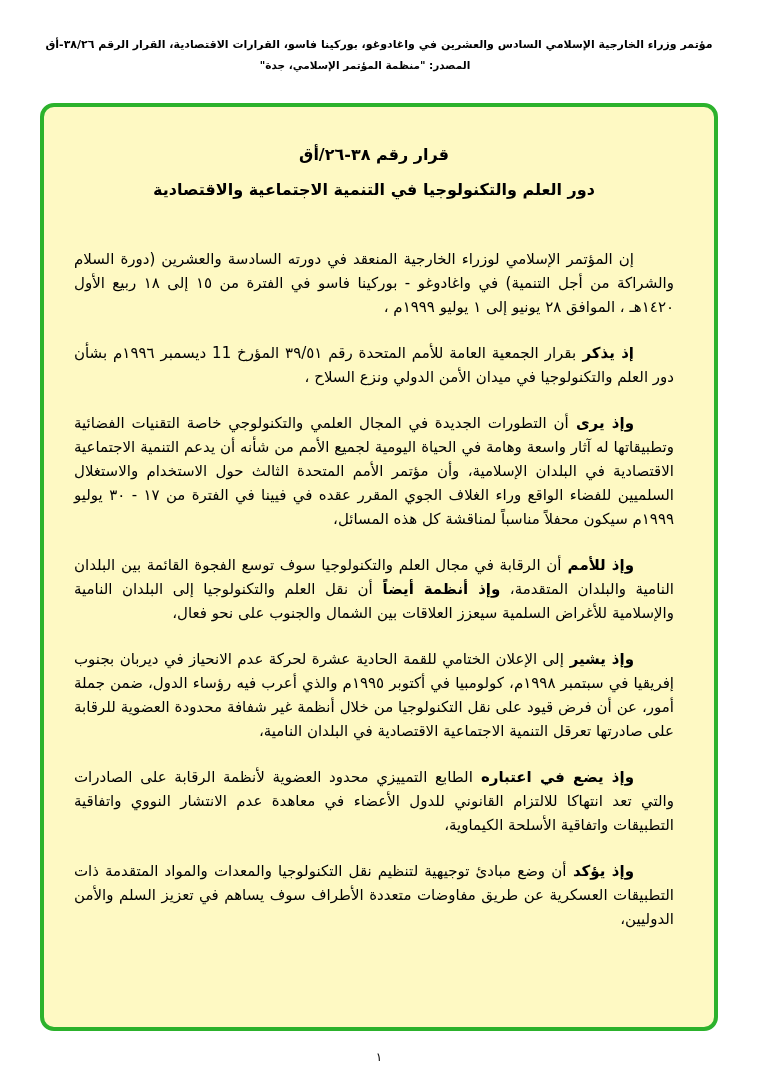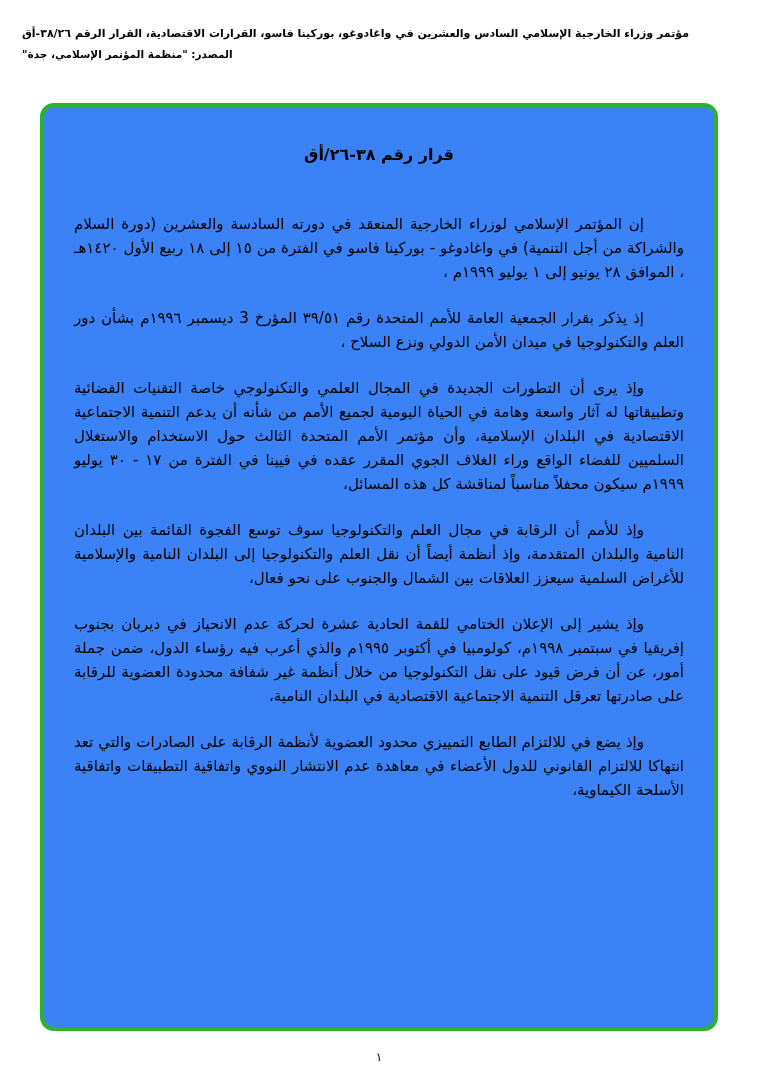--- a/index.html
+++ b/index.html
@@ -11,21 +11,22 @@
     height: 1078px;
     background: #ffffff;
     color: #000000;
     font-family: "DejaVu Sans", sans-serif;
     direction: rtl;
     position: relative;
     overflow: hidden;
   }
   .header {
     padding: 26px 22px 0 22px;
-    text-align: left;
+    text-align: center;
+    margin-top: 11px;
   }
   .header-line1 {
     font-size: 11px;
     font-weight: bold;
     line-height: 1.5;
     white-space: nowrap;
   }
   .header-line2 {
     font-size: 10.5px;
     font-weight: bold;
@@ -34,22 +35,22 @@
   }
   .doc-box {
     position: absolute;
     left: 40px;
     top: 103px;
     width: 678px;
     height: 928px;
     box-sizing: border-box;
     border: 4px solid var(--green, #2cb22c);
     border-radius: 14px;
-    background: #3b82f6;
-    padding: 38px 30px 16px 30px;
+    background: #fef9c3;
+    padding: 38px 40px 16px 30px;
     overflow: hidden;
   }
   .title-block {
     text-align: center;
     font-weight: bold;
   }
   .title-line {
     font-size: 16px;
     line-height: 1.3;
     margin: 0 0 14px 0;
@@ -59,21 +60,21 @@
   }
   .para {
     font-size: 15px;
     line-height: 24px;
     text-align: justify;
     text-justify: inter-word;
     text-indent: 40px;
     margin: 0 0 22px 0;
   }
   .lead {
-    font-weight: normal;
+    font-weight: bold;
     margin-top: 44px;
   }
   .page-number {
     position: absolute;
     bottom: 14px;
     left: 0;
     right: 0;
     text-align: center;
     font-size: 12px;
   }
@@ -82,25 +83,27 @@
 <body>
 
 <div class="header">
   <div class="header-line1">مؤتمر وزراء الخارجية الإسلامي السادس والعشرين في واغادوغو، بوركينا فاسو، القرارات الاقتصادية، القرار الرقم ٣٨/٢٦-أق</div>
   <div class="header-line2">المصدر:  "منظمة المؤتمر الإسلامي، جدة"</div>
 </div>
 
 <div class="doc-box">
   <div class="title-block">
     <div class="title-line">قرار رقم ٣٨-٢٦/أق</div>
+    <div class="title-line">دور العلم والتكنولوجيا في التنمية الاجتماعية  والاقتصادية</div>
   </div>
 
   <div class="paragraphs">
       <div class="para"><span class="body-text">إن المؤتمر الإسلامي لوزراء الخارجية المنعقد في دورته السادسة والعشرين (دورة السلام والشراكة من أجل التنمية) في واغادوغو - بوركينا فاسو في الفترة من ١٥ إلى ١٨ ربيع الأول ١٤٢٠هـ ، الموافق ٢٨ يونيو إلى ١ يوليو ١٩٩٩م ،</span></div>
-      <div class="para"><span class="lead">إذ يذكر </span><span class="body-text">بقرار الجمعية  العامة للأمم المتحدة رقم ٣٩/٥١ المؤرخ 3 ديسمبر ١٩٩٦م بشأن دور العلم والتكنولوجيا في ميدان الأمن الدولي ونزع السلاح ،</span></div>
+      <div class="para"><span class="lead">إذ يذكر </span><span class="body-text">بقرار الجمعية  العامة للأمم المتحدة رقم ٣٩/٥١ المؤرخ 11 ديسمبر ١٩٩٦م بشأن دور العلم والتكنولوجيا في ميدان الأمن الدولي ونزع السلاح ،</span></div>
       <div class="para"><span class="lead">وإذ يرى </span><span class="body-text">أن التطورات الجديدة في المجال العلمي والتكنولوجي خاصة التقنيات الفضائية وتطبيقاتها له آثار واسعة وهامة في الحياة اليومية لجميع الأمم من شأنه أن يدعم التنمية الاجتماعية الاقتصادية في البلدان الإسلامية، وأن مؤتمر الأمم المتحدة الثالث حول الاستخدام والاستغلال السلميين للفضاء الواقع وراء الغلاف الجوي المقرر عقده في فيينا في الفترة من ١٧ - ٣٠ يوليو ١٩٩٩م سيكون محفلاً مناسباً لمناقشة كل هذه المسائل،</span></div>
       <div class="para"><span class="lead">وإذ للأمم </span><span class="body-text">أن الرقابة في مجال العلم والتكنولوجيا سوف توسع الفجوة القائمة بين البلدان النامية والبلدان المتقدمة، </span><span class="lead">وإذ أنظمة أيضاً </span><span class="body-text">أن نقل العلم والتكنولوجيا إلى البلدان النامية والإسلامية للأغراض السلمية سيعزز العلاقات بين الشمال والجنوب على نحو فعال،</span></div>
       <div class="para"><span class="lead">وإذ يشير </span><span class="body-text">إلى الإعلان الختامي للقمة الحادية عشرة لحركة عدم الانحياز في ديربان بجنوب إفريقيا في سبتمبر ١٩٩٨م، كولومبيا في أكتوبر ١٩٩٥م والذي أعرب فيه رؤساء الدول، ضمن جملة أمور، عن أن فرض قيود على نقل التكنولوجيا من خلال أنظمة غير شفافة محدودة العضوية للرقابة على صادرتها تعرقل التنمية الاجتماعية الاقتصادية في البلدان النامية،</span></div>
-      <div class="para"><span class="lead">وإذ يضع في للالتزام </span><span class="body-text">الطابع التمييزي محدود العضوية لأنظمة الرقابة على الصادرات والتي تعد انتهاكا للالتزام القانوني للدول الأعضاء في معاهدة عدم الانتشار النووي واتفاقية التطبيقات واتفاقية الأسلحة الكيماوية،</span></div>
+      <div class="para"><span class="lead">وإذ يضع في اعتباره </span><span class="body-text">الطابع التمييزي محدود العضوية لأنظمة الرقابة على الصادرات والتي تعد انتهاكا للالتزام القانوني للدول الأعضاء في معاهدة عدم الانتشار النووي واتفاقية التطبيقات واتفاقية الأسلحة الكيماوية،</span></div>
+      <div class="para"><span class="lead">وإذ يؤكد </span><span class="body-text">أن وضع مبادئ توجيهية لتنظيم نقل التكنولوجيا والمعدات والمواد المتقدمة ذات التطبيقات العسكرية عن طريق مفاوضات متعددة الأطراف سوف يساهم في تعزيز السلم والأمن الدوليين،</span></div>
     </div>
 </div>
 
 <div class="page-number">١</div>
 
 </body></html>

